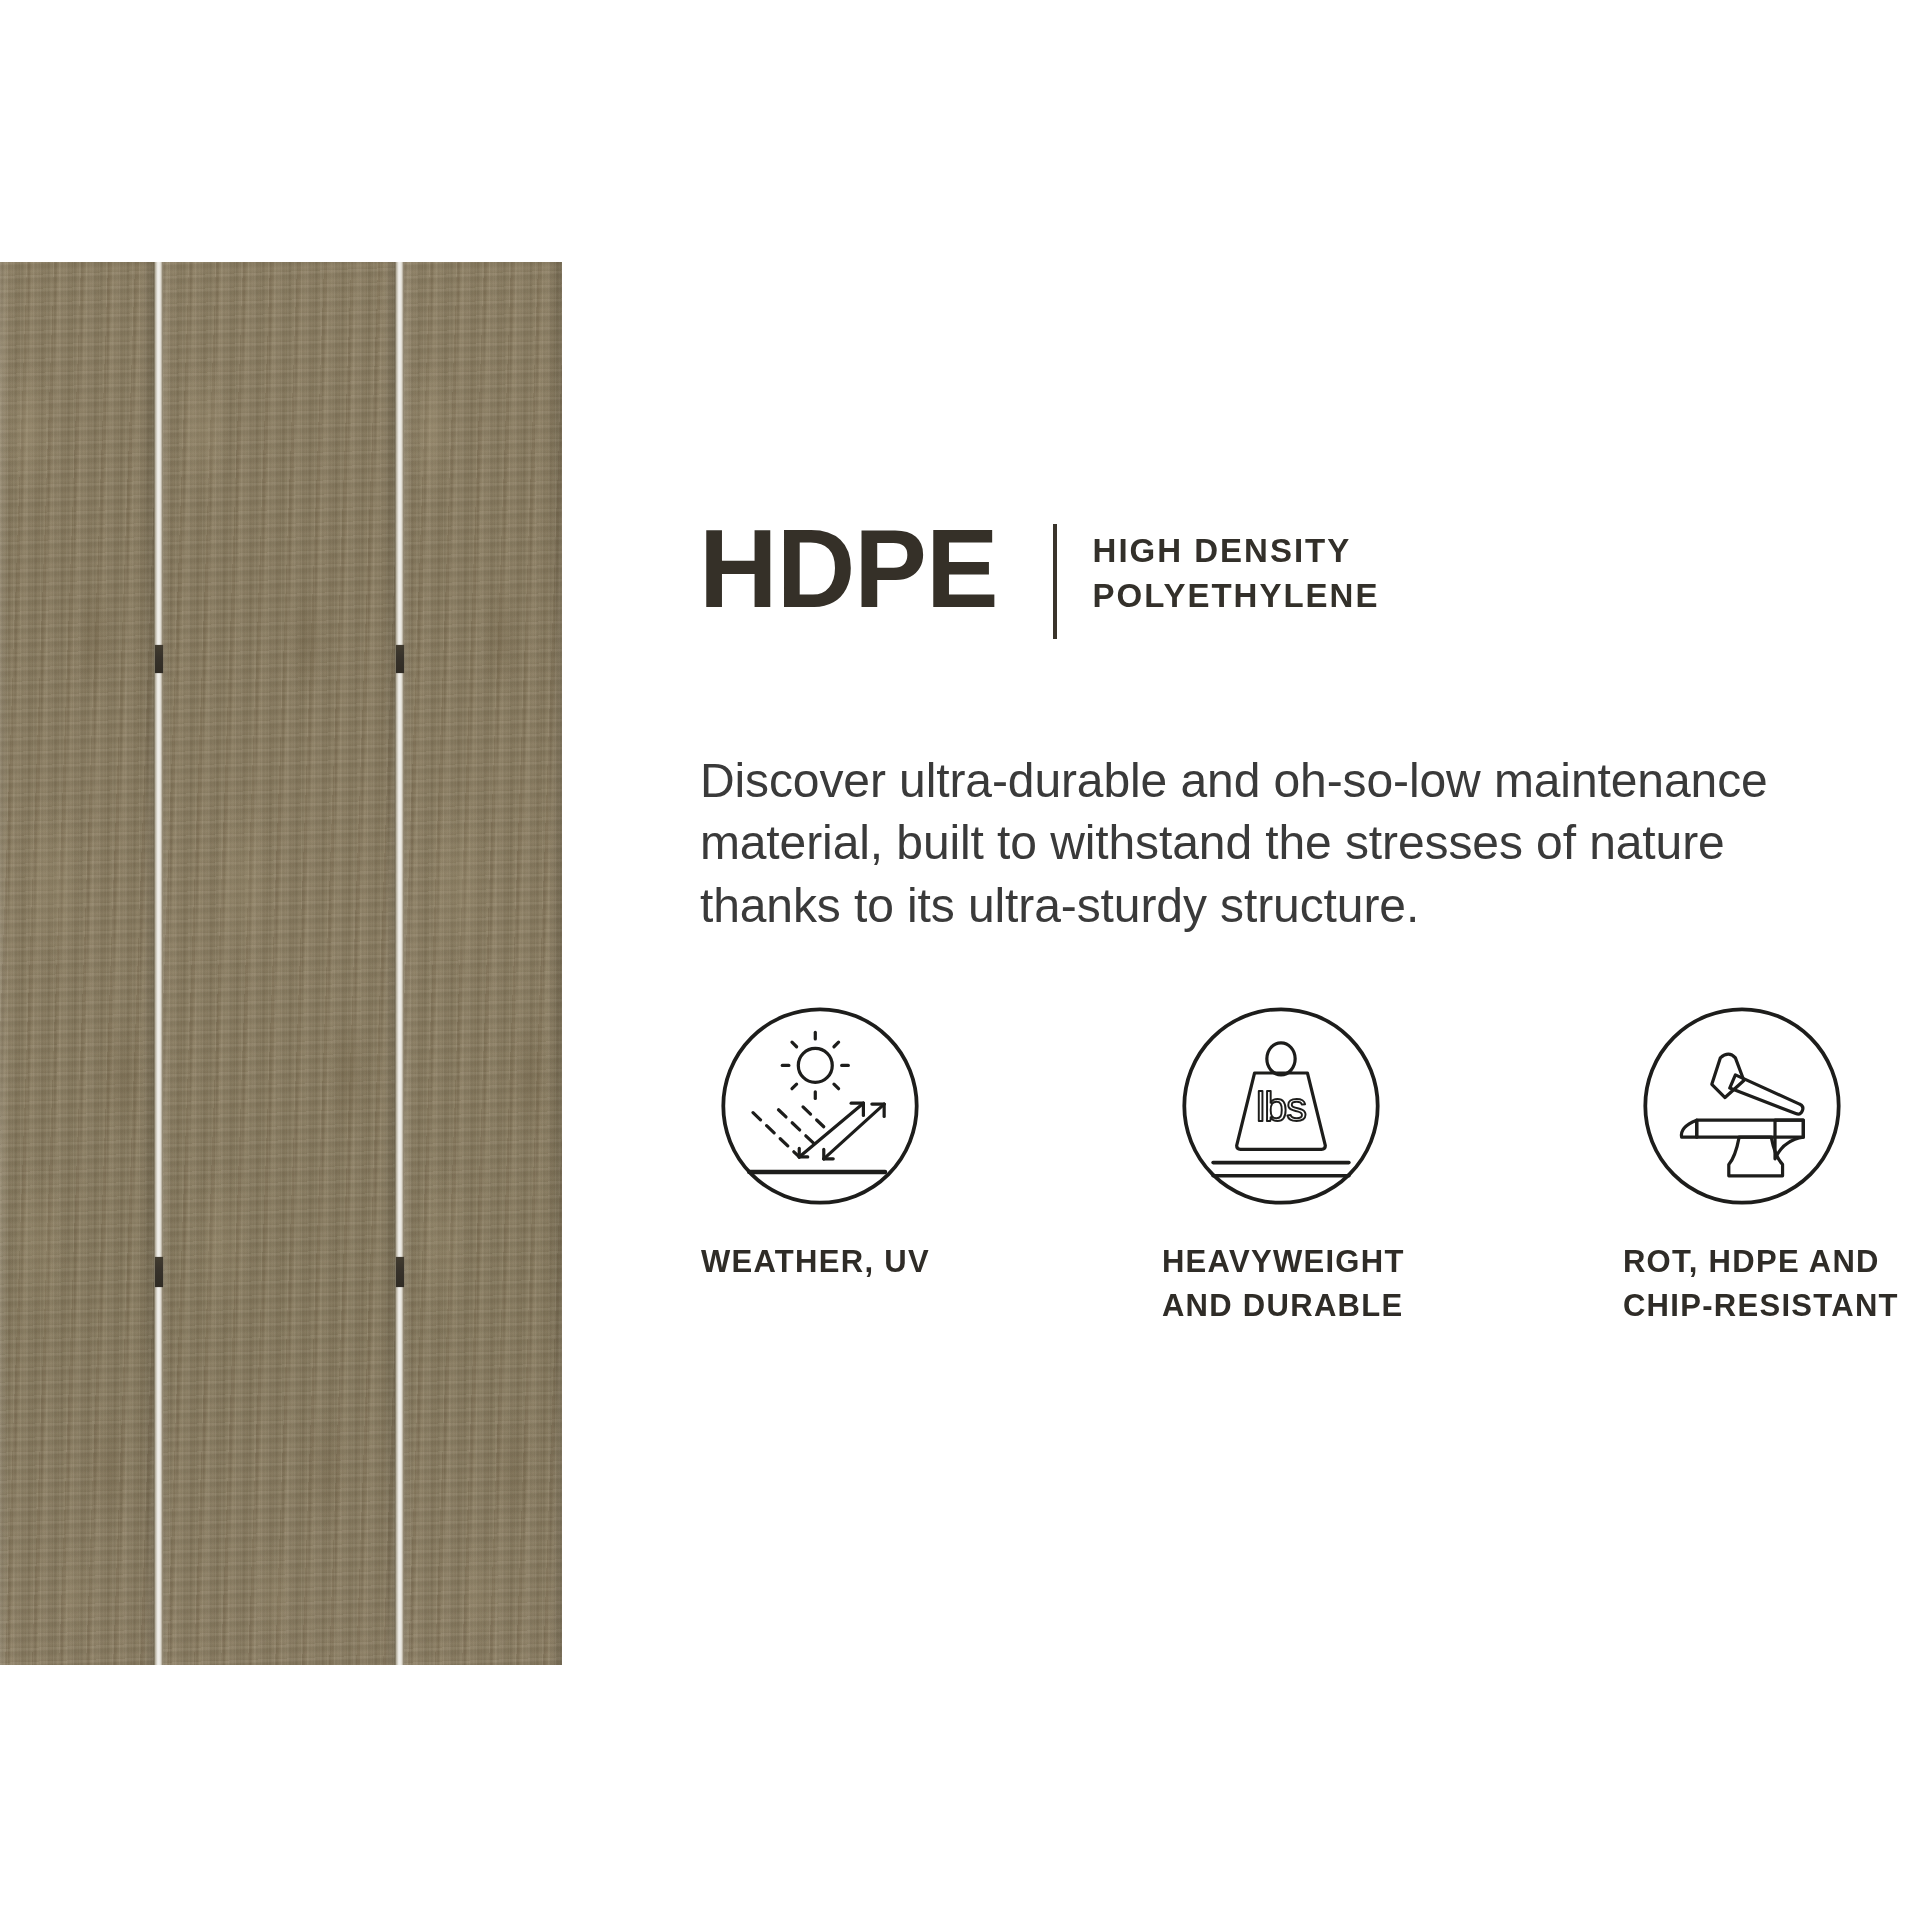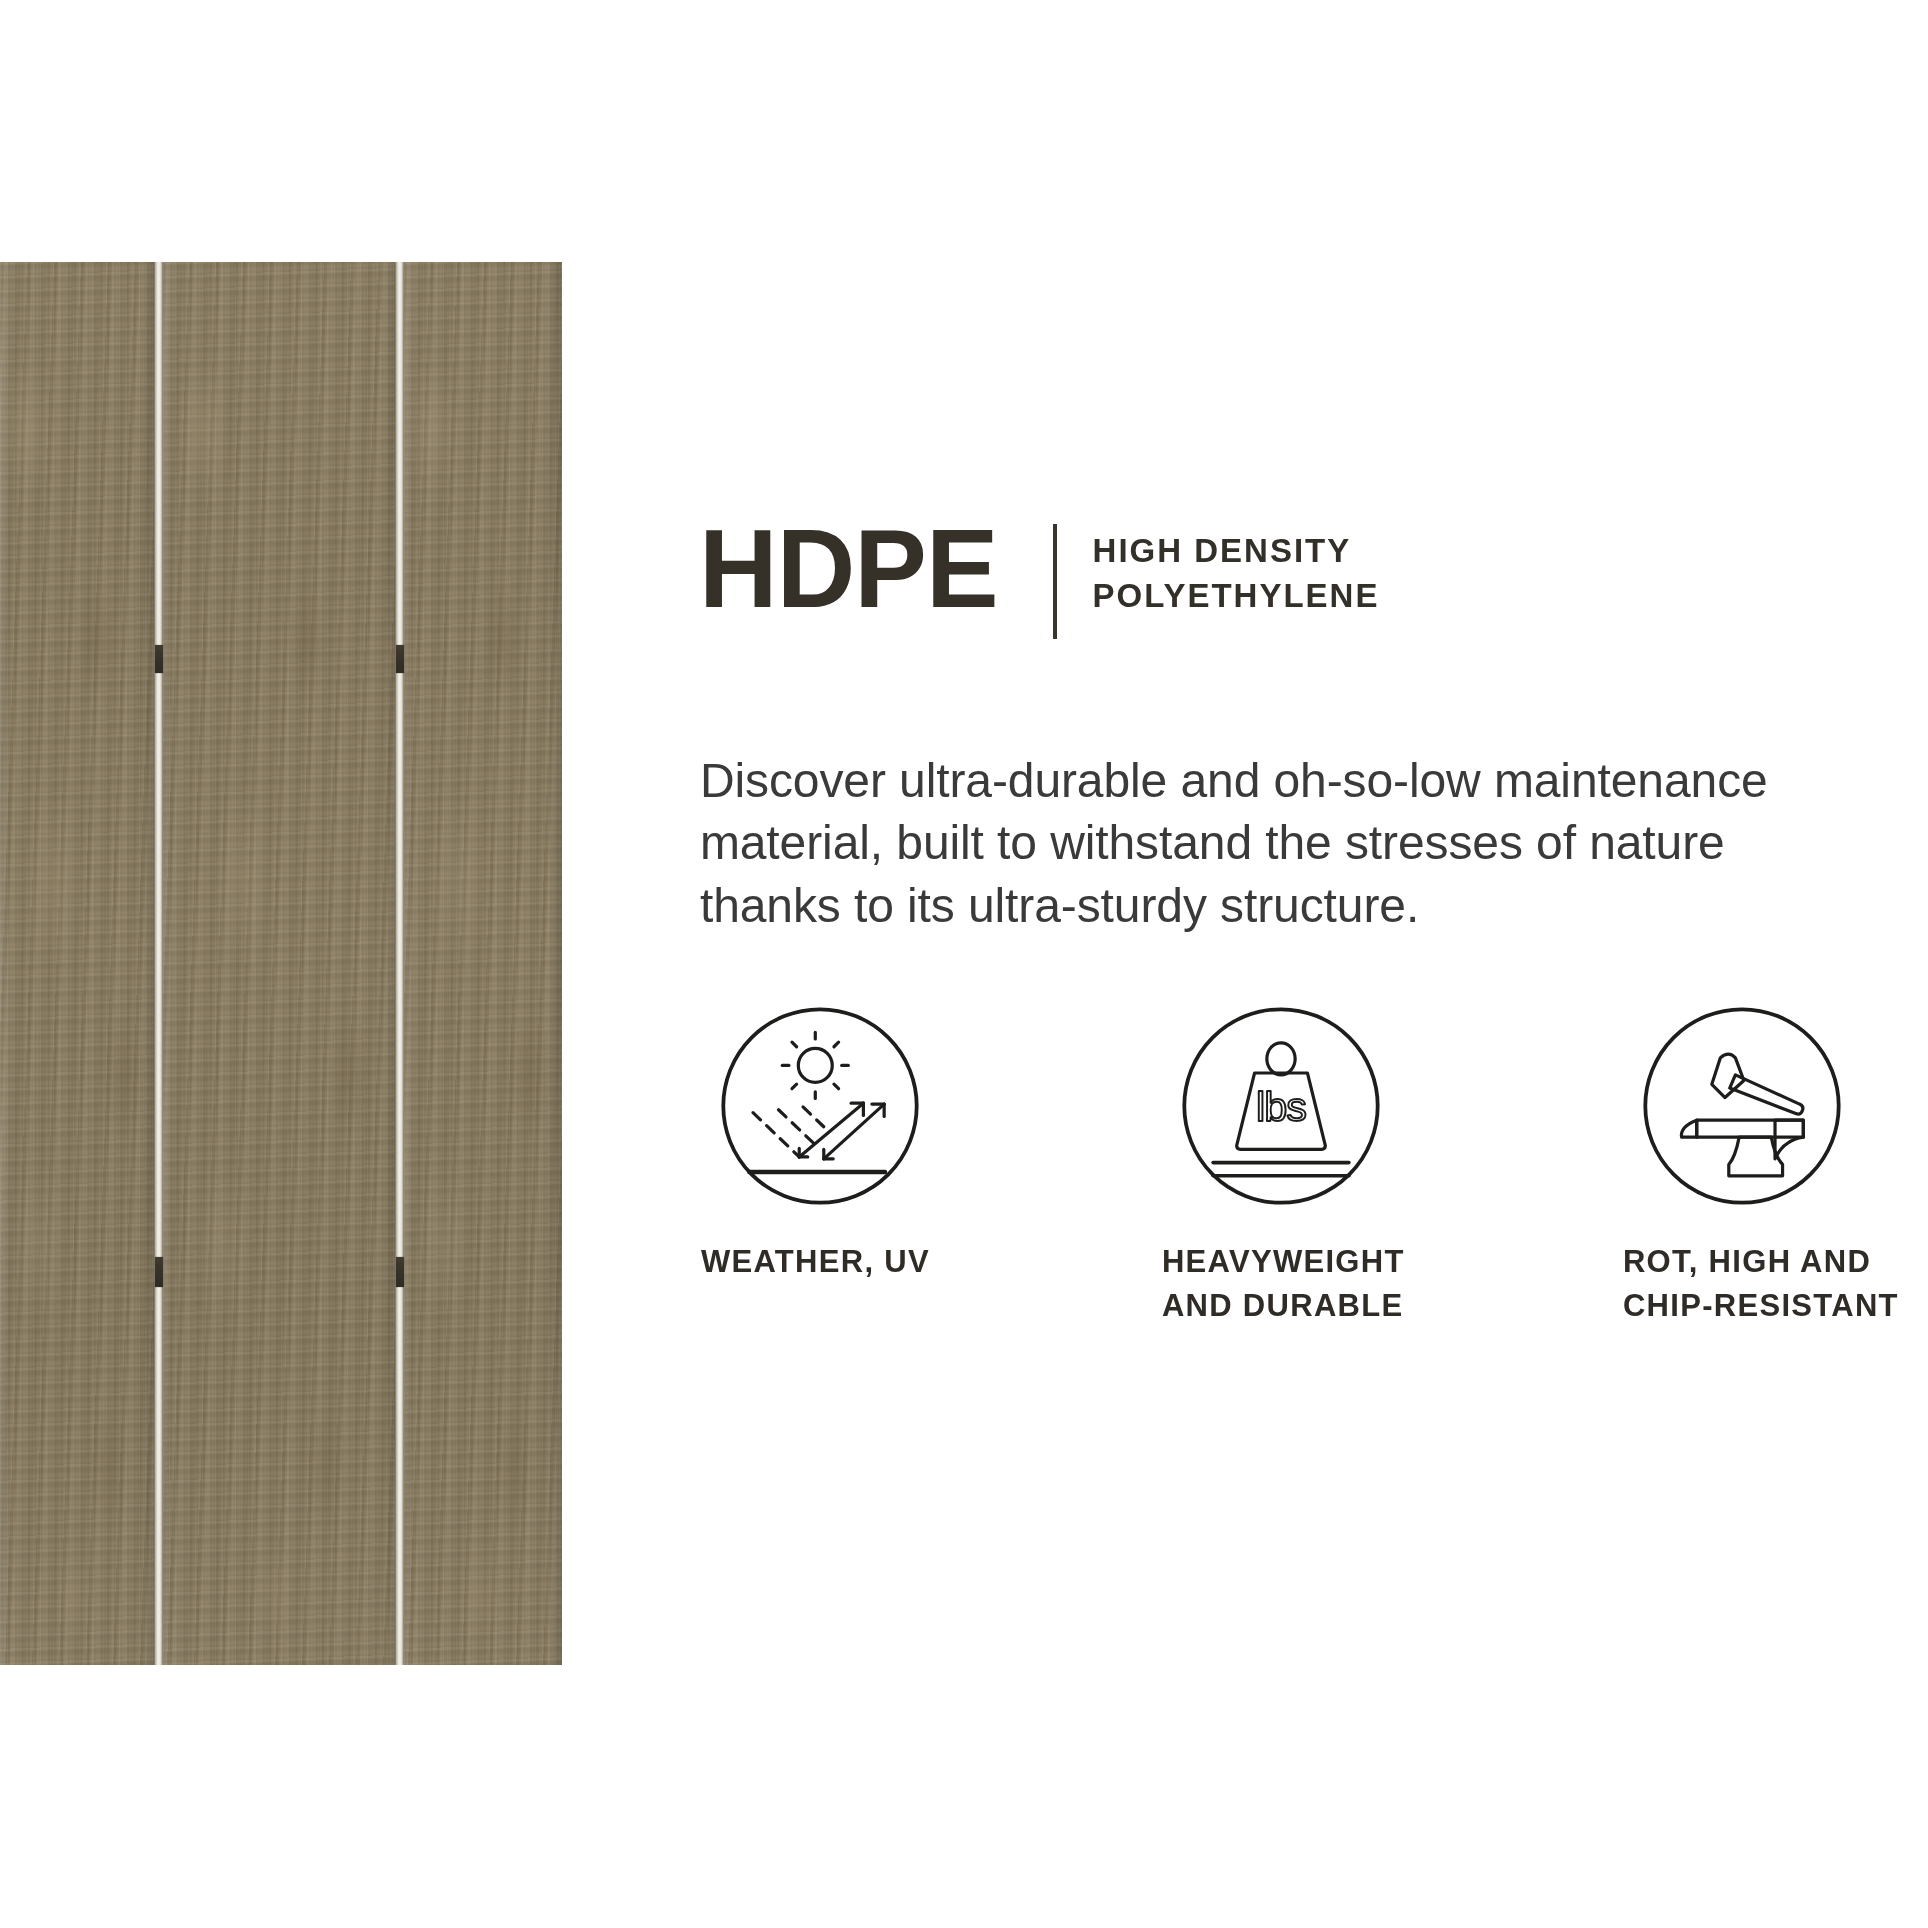--- a/index.html
+++ b/index.html
@@ -338,21 +338,21 @@
 
               <path d="M 58 121 Q 40 128 42 139 L 58 139 Z"></path>
 
               <path d="M 171 121 L 171 139 Q 150 142 141 162 L 141 121 Z"></path>
 
               <path d="M 103 139 Q 99 160 92 168 L 92 180 L 149 180 L 149 168 Q 141 160 137 139 Z"></path>
             </g>
           </svg>
         </div>
         <div class="feature-label">
-          <span class="lbl-line">ROT, HIGH AND</span>
+          <span class="lbl-line">ROT, HDPE AND</span>
           <span class="lbl-line">CHIP-RESISTANT</span>
         </div>
       </div>
 
     </div>
   </div>
 </div>
 
 
 </body></html>

